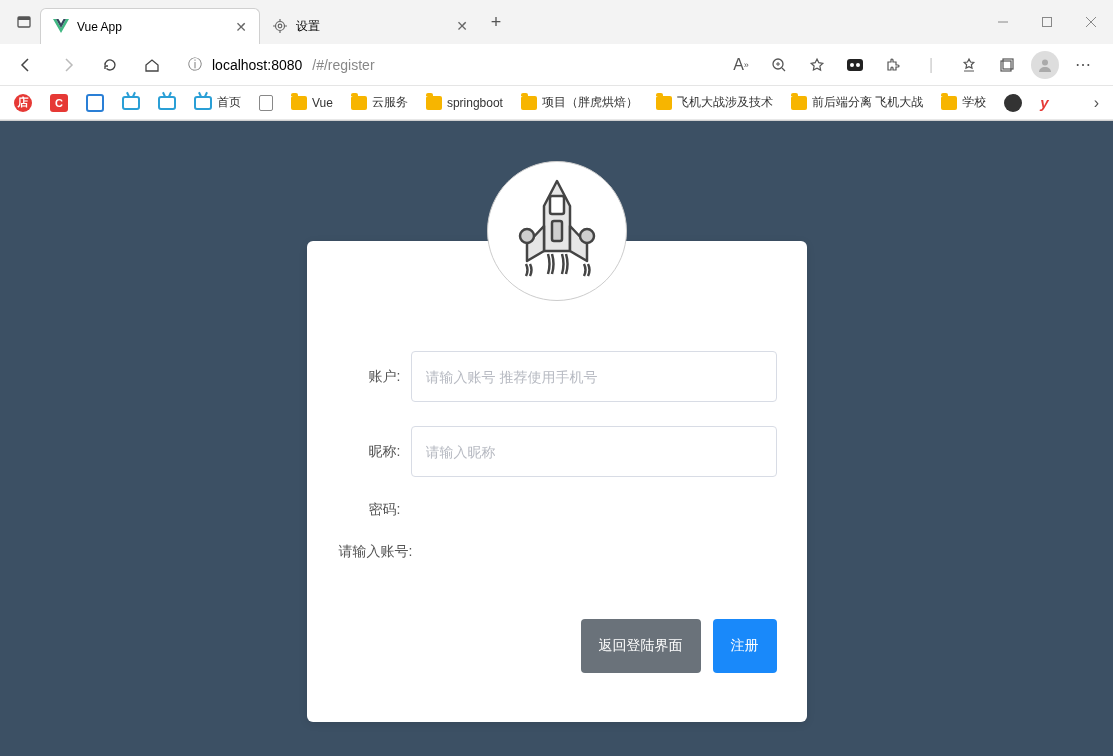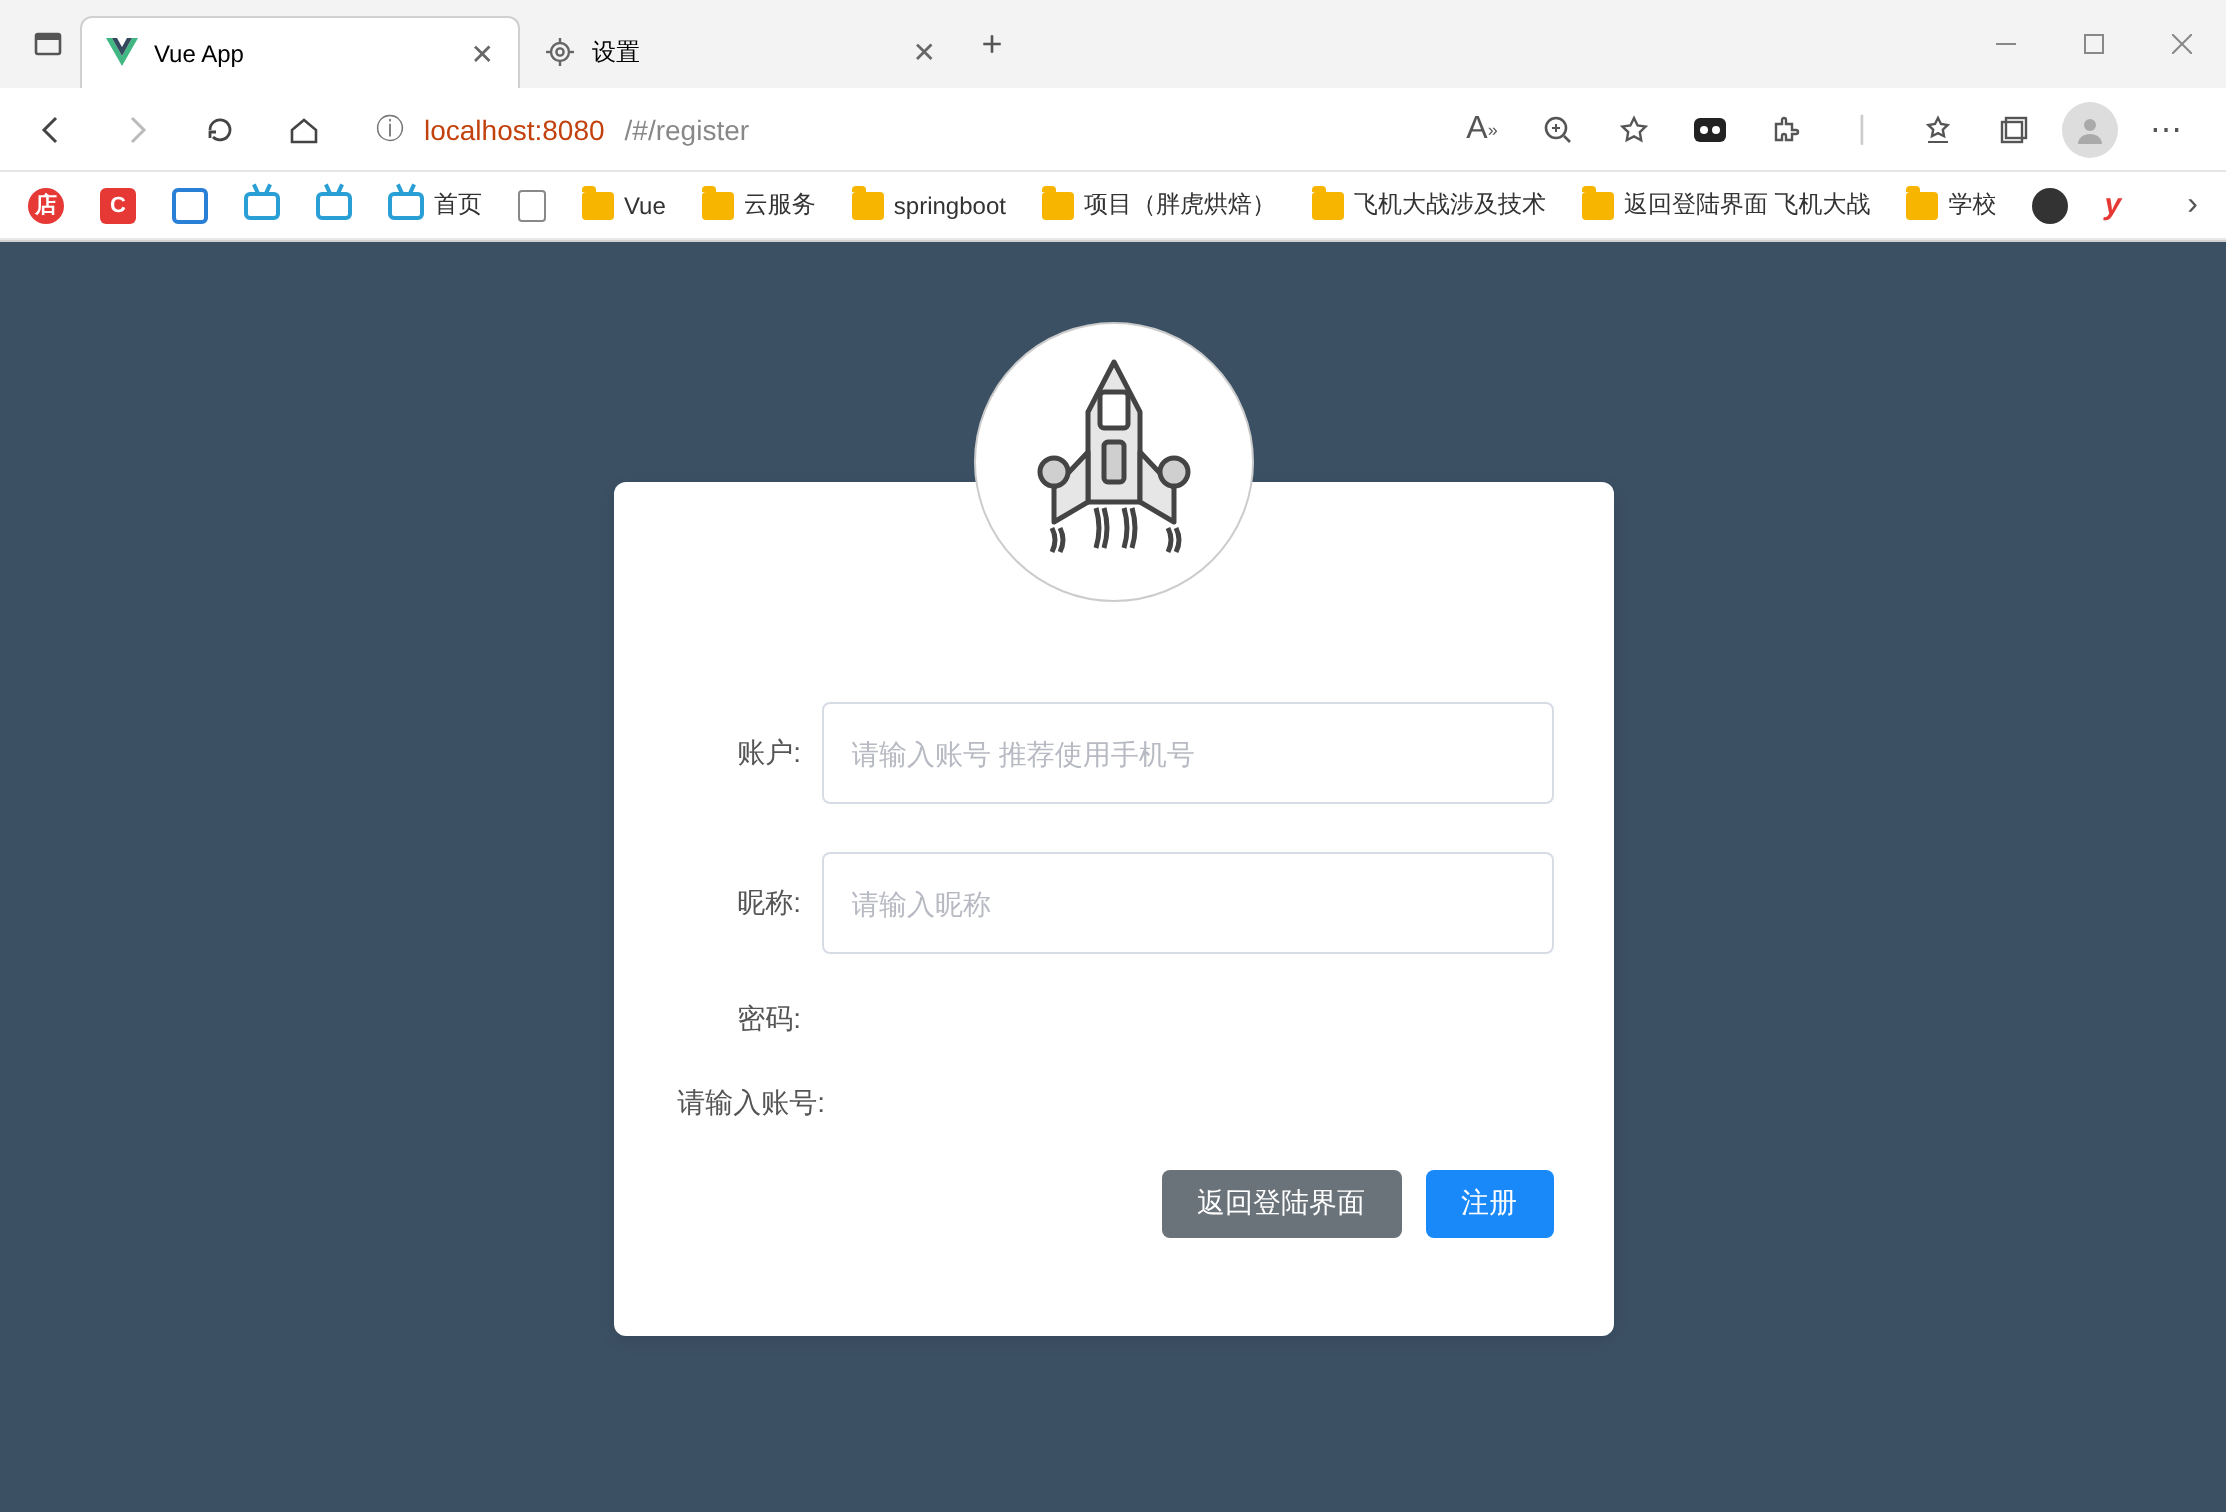--- a/index.html
+++ b/index.html
@@ -16,21 +16,21 @@
     .tab-second { background: transparent; min-width: 220px; }
     .new-tab { width: 32px; display: flex; align-items: center; justify-content: center; font-size: 18px; color: #555; }
     .win-controls { margin-left: auto; display: flex; }
     .win-controls div { width: 44px; height: 32px; display: flex; align-items: center; justify-content: center; color: #888; font-size: 12px; }
 
     .addr-bar { display: flex; align-items: center; height: 42px; padding: 0 8px; background: #fff; gap: 6px; border-bottom: 1px solid #e5e5e5;}
     .nav-btn { width: 36px; height: 32px; display: flex; align-items: center; justify-content: center; color: #555; border-radius: 4px; }
     .nav-btn.disabled { color: #bbb; }
     .url-box { flex: 1; display: flex; align-items: center; height: 32px; border-radius: 16px; padding: 0 12px; gap: 10px; font-size: 14px; color: #444; }
     .url-box .info-icon { color: #777; font-size: 14px; }
-    .url-host { color: #c2410c; }
+    .url-host { color: #000000; }
     .url-path { color: #888; padding-left: 10px; }
     .right-icons { display: flex; gap: 10px; align-items: center; padding-right: 8px; }
     .right-icons .ic { width: 28px; height: 28px; display:flex; align-items:center; justify-content:center; color:#555; }
     .avatar-ic { width: 28px; height: 28px; border-radius: 50%; background:#ddd; display:flex; align-items:center; justify-content:center; }
 
     .bookmarks { display:flex; align-items:center; height: 34px; padding: 0 10px; gap: 10px; font-size: 12px; background:#fff; border-bottom:1px solid #e8e8e8; overflow:hidden;}
     .bm { display:flex; align-items:center; gap:5px; color:#333; white-space:nowrap; padding: 3px 4px; cursor:pointer; }
     .bm .folder-ic { width:16px; height:14px; background:#f7b500; border-radius:2px; position:relative; }
     .bm .folder-ic::before { content:''; position:absolute; top:-3px; left:0; width:7px; height:3px; background:#f7b500; border-radius:2px 2px 0 0;}
     .bm-red { width:18px; height:18px; border-radius:50%; background:#e63935; color:#fff; display:flex; align-items:center; justify-content:center; font-size:11px; font-weight:bold;}
@@ -45,21 +45,21 @@
     .app { height: calc(756px - 44px - 42px - 34px); background: #3c5064; display:flex; justify-content:center; padding-top: 40px; }
     .card-wrap { position:relative; }
     .avatar-circle { width:140px; height:140px; background:#fff; border-radius:50%; border:1px solid #ccc; position:absolute; left:50%; top:0; transform:translateX(-50%); display:flex; align-items:center; justify-content:center; z-index:2; overflow:hidden;}
     .card { width:500px; background:#fff; border-radius:6px; margin-top:80px; padding: 110px 30px 49px 30px; box-shadow: 0 2px 8px rgba(0,0,0,.1); position:relative; z-index:1; }
     .form-row { display:flex; align-items:center; margin-bottom:24px; }
     .label { width:74px; text-align:right; font-size:14px; color:#555; padding-right:10px; white-space:nowrap;}
     .label.wide { width:86px; }
     .inp { flex:1; height:51px; border:1px solid #d8dce5; border-radius:4px; padding: 0 14px; font-size:14px; color:#333; outline:none; }
     .inp::placeholder { color:#b7bac2; }
     .btn-row { display:flex; justify-content:flex-end; gap:12px; margin-top:4px;}
-    .btn { height:34px; padding: 0 18px; border:none; border-radius:4px; font-size:14px; cursor:pointer; }
+    .btn { height:54px; padding: 0 18px; border:none; border-radius:4px; font-size:14px; cursor:pointer;margin-top:34px; }
     .btn-grey { background:#6a727a; color:#fff; }
     .btn-primary { background:#1989fa; color:#fff; }
 
     
     .bili { width:18px; height:14px; border:2px solid #2a9fd6; border-radius:3px; position:relative; }
     .bili::before, .bili::after { content:''; position:absolute; width:2px; height:5px; background:#2a9fd6; top:-6px; }
     .bili::before{ left:3px; transform:rotate(-25deg);}
     .bili::after{ right:3px; transform:rotate(25deg);}
   </style>
 </head>
@@ -232,21 +232,21 @@
     <div class="bm">
         <span class="folder-ic"></span>
         <span>项目（胖虎烘焙）</span>
       </div>
     <div class="bm">
         <span class="folder-ic"></span>
         <span>飞机大战涉及技术</span>
       </div>
     <div class="bm">
         <span class="folder-ic"></span>
-        <span>返回登陆界面 飞机大战</span>
+        <span>前后端分离 飞机大战</span>
       </div>
     <div class="bm">
         <span class="folder-ic"></span>
         <span>学校</span>
       </div>
     <div class="bm">
         <span class="bm-dark"></span>
       </div>
     <div class="bm">
         <span class="bm-y">y</span>

